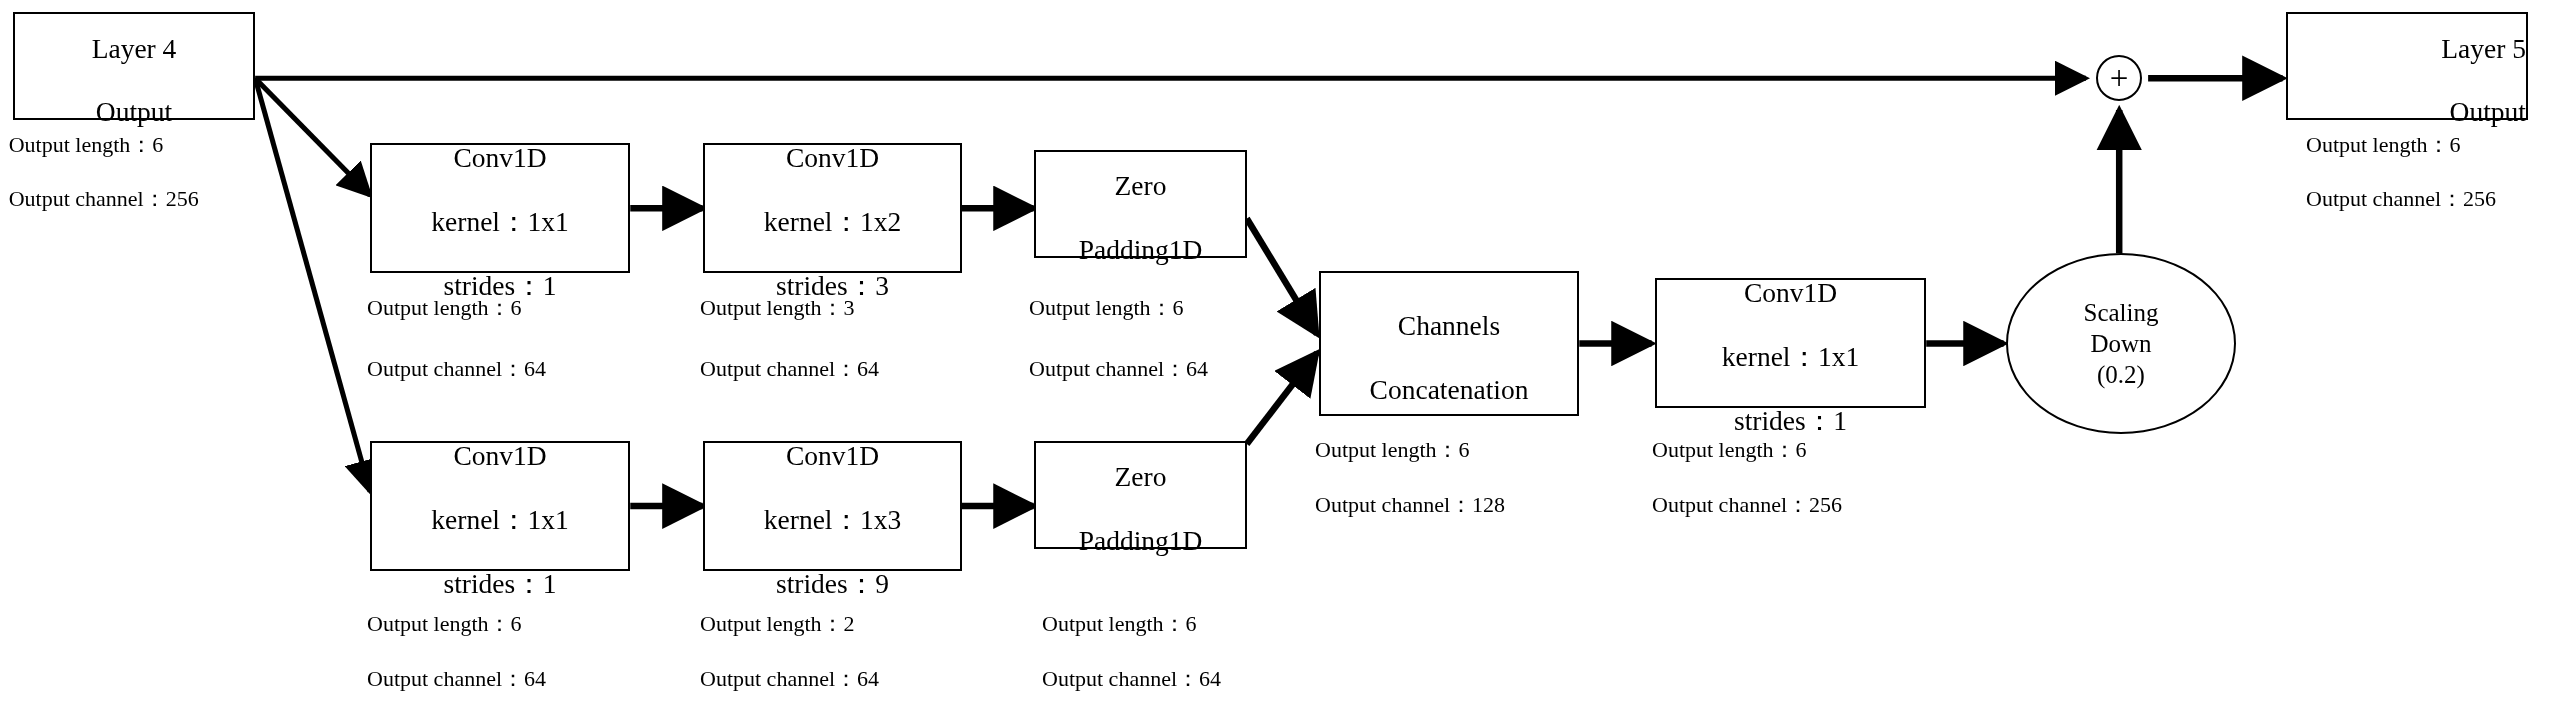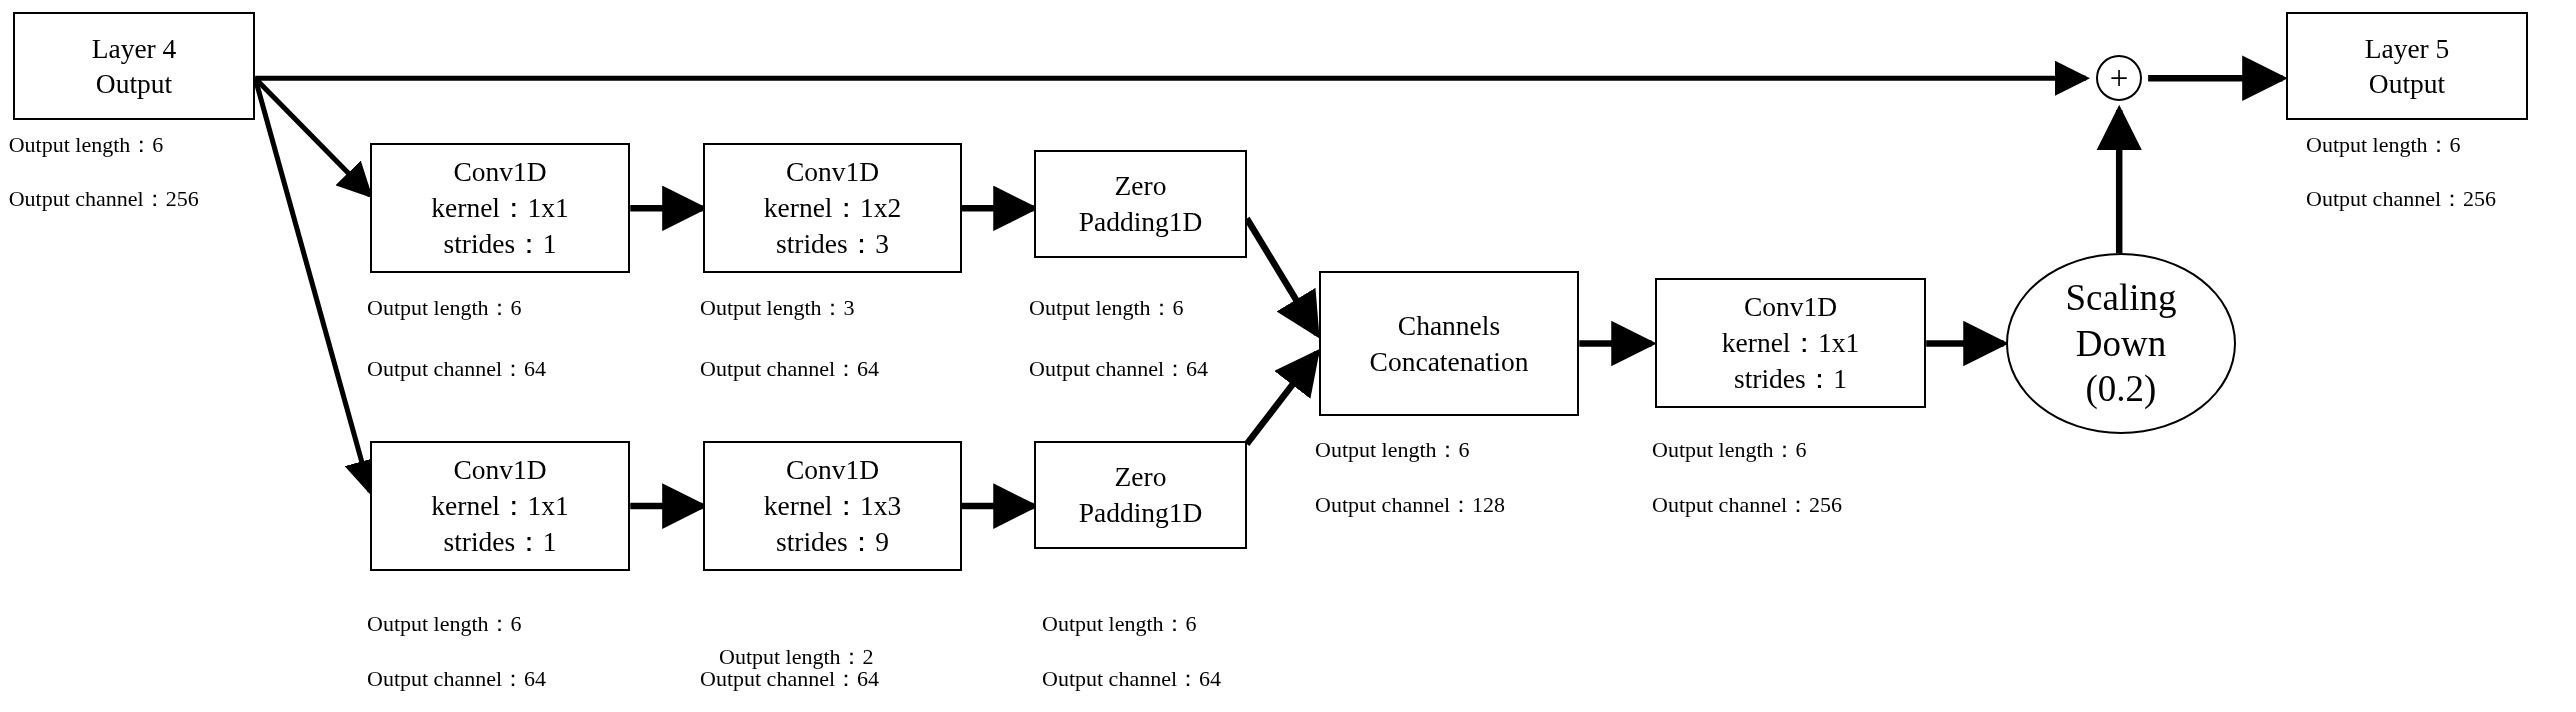--- a/index.html
+++ b/index.html
@@ -32,33 +32,33 @@
     background: #ffffff;
     display: flex;
     flex-direction: column;
     align-items: center;
     justify-content: center;
     line-height: 1.30;
     font-size: 27.5px;
     text-align: center;
     white-space: nowrap;
   }
-  .node .ln { display: block; }
+  .node .ln { display: block; margin-top: 28px; }
   .ellipse-node {
     position: absolute;
     box-sizing: border-box;
     border: 2.2px solid #000000;
     border-radius: 50%;
     background: #ffffff;
     display: flex;
     flex-direction: column;
     align-items: center;
     justify-content: center;
     line-height: 1.24;
-    font-size: 37px;
+    font-size: 25px;
     text-align: center;
     white-space: nowrap;
   }
   .sum-node {
     position: absolute;
     box-sizing: border-box;
     border: 2.2px solid #000000;
     border-radius: 50%;
     background: #ffffff;
     display: flex;
@@ -150,21 +150,21 @@
     <span class="ln">strides：1</span>
   </div>
   <div class="caption" style="left:367px; top:611px;">Output length：6</div>
   <div class="caption" style="left:367px; top:666px;">Output channel：64</div>
 
   <div class="node" style="left:703px; top:441px; width:259px; height:130px;">
     <span class="ln">Conv1D</span>
     <span class="ln">kernel：1x3</span>
     <span class="ln">strides：9</span>
   </div>
-  <div class="caption" style="left:700px; top:644px;margin-left:19px;">Output length：2</div>
+  <div class="caption" style="left:700px; top:611px;">Output length：2</div>
   <div class="caption" style="left:700px; top:666px;">Output channel：64</div>
 
   <div class="node" style="left:1034px; top:441px; width:213px; height:108px;">
     <span class="ln">Zero</span>
     <span class="ln">Padding1D</span>
   </div>
   <div class="caption" style="left:1042px; top:611px;">Output length：6</div>
   <div class="caption" style="left:1042px; top:666px;">Output channel：64</div>
 
   <div class="node" style="left:1319px; top:271px; width:260px; height:145px;">
@@ -185,21 +185,21 @@
   <div class="ellipse-node" style="left:2006px; top:253px; width:230px; height:181px;">
     <span class="ln">Scaling</span>
     <span class="ln">Down</span>
     <span class="ln">(0.2)</span>
   </div>
 
   <div class="sum-node" style="left:2096px; top:55px; width:46px; height:46px;">
     <span>+</span>
   </div>
 
-  <div class="node" style="left:2286px; top:12.3px; width:242px; height:108px;">
+  <div class="node" style="left:2286px; top:12.3px; width:242px; height:108px;align-items:flex-end;">
     <span class="ln">Layer 5</span>
     <span class="ln">Output</span>
   </div>
   <div class="caption" style="left:2306px; top:132px;">Output length：6</div>
   <div class="caption" style="left:2306px; top:186px;">Output channel：256</div>
 
 </div>
 
 
 </body></html>

